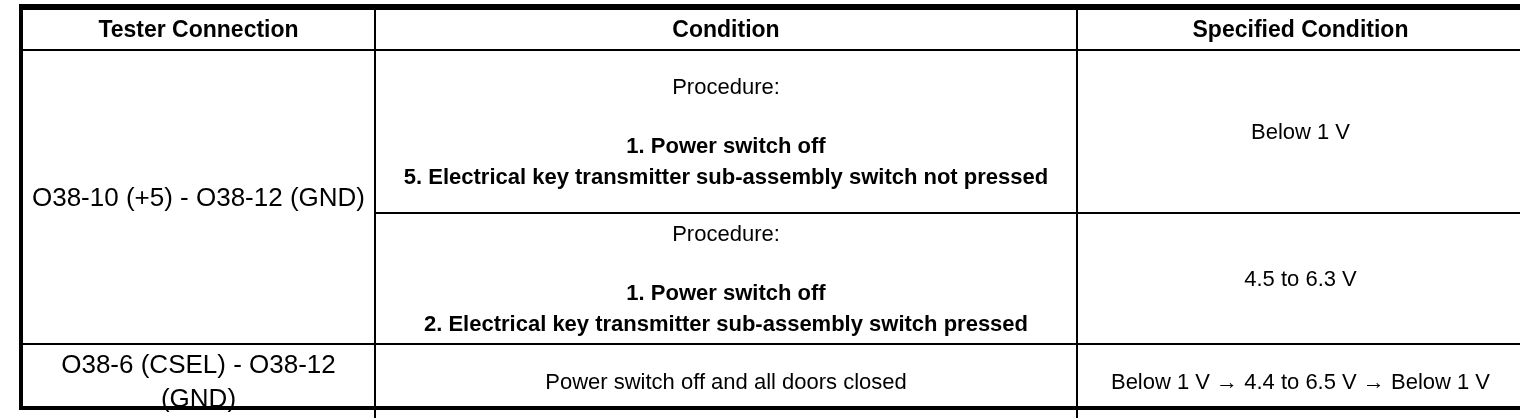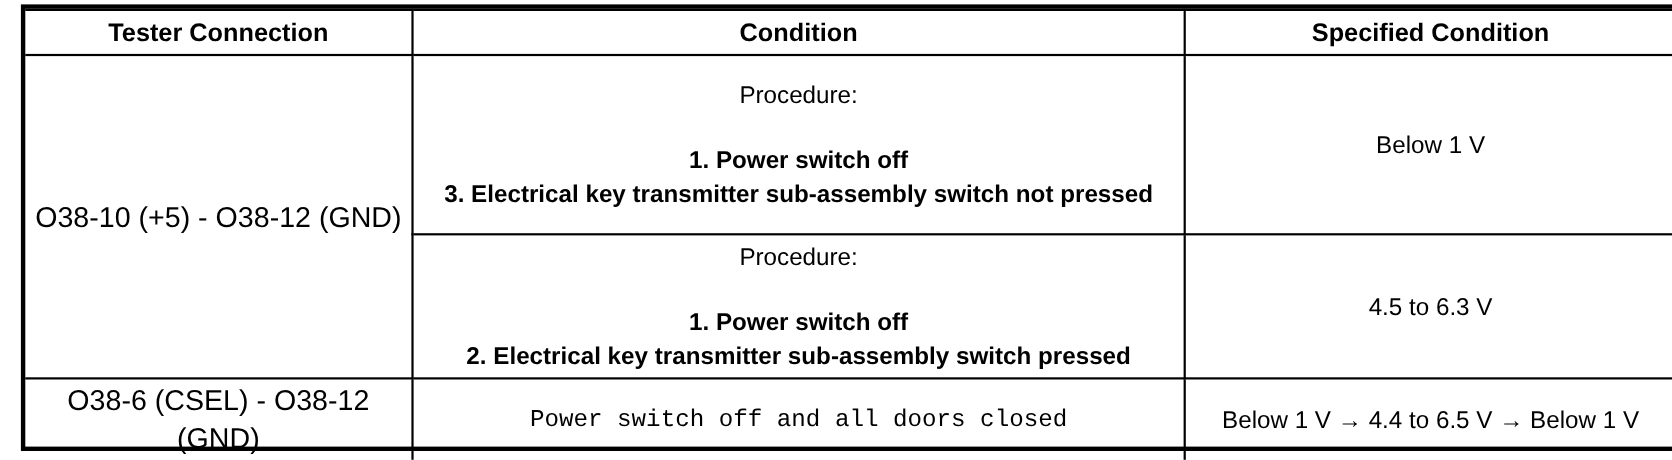--- a/index.html
+++ b/index.html
@@ -80,21 +80,21 @@
   .proc-step {
     display: block;
     font-weight: bold;
   }
   .proc-step + .proc-step {
     margin-top: 2px;
   }
 
   .row1-cond { height: 163px; }
   .row2-cond { height: 131px; }
-  .row3-cond { height: 67px; font-family: Liberation Mono, monospace; }
+  .row3-cond { height: 67px; }
 </style>
 </head>
 <body>
 
 <div class="table-wrap">
   <table class="spec-table">
     <colgroup>
       <col class="c1">
       <col class="c2">
       <col class="c3">
@@ -107,21 +107,21 @@
       </tr>
     </thead>
     <tbody>
 
       <tr>
         <td class="edge-left conn-cell" rowspan="2">O38-10 (+5) - O38-12 (GND)</td>
         <td class="row1-cond">
           <span class="proc-block cell-text">
             <span class="proc-title">Procedure:</span>
             <span class="proc-step">1.  Power switch off</span>
-            <span class="proc-step">3.  Electrical key transmitter sub-assembly switch not pressed</span>
+            <span class="proc-step">5.  Electrical key transmitter sub-assembly switch not pressed</span>
           </span>
         </td>
         <td class="edge-right cell-text">Below 1 V</td>
       </tr>
 
       <tr>
         <td class="row2-cond">
           <span class="proc-block cell-text">
             <span class="proc-title">Procedure:</span>
             <span class="proc-step">1.  Power switch off</span>

